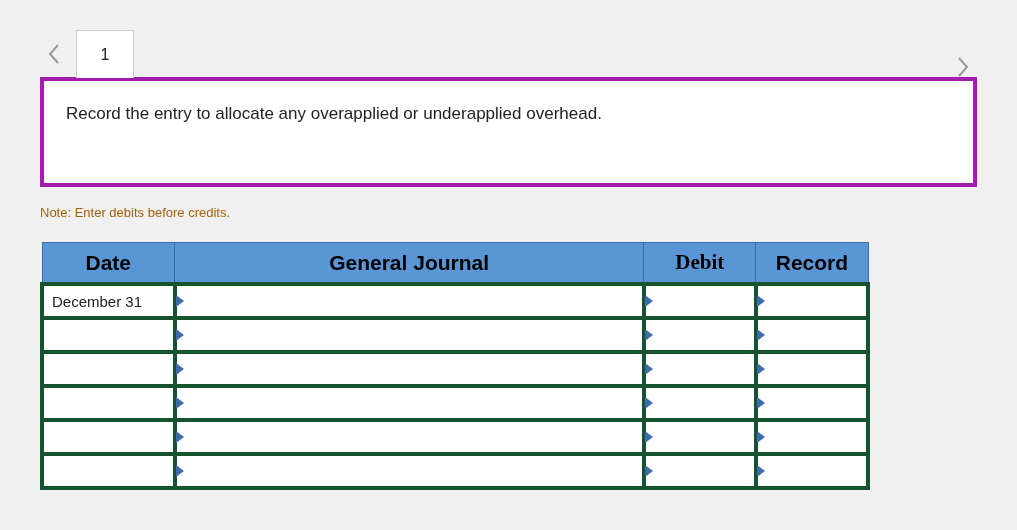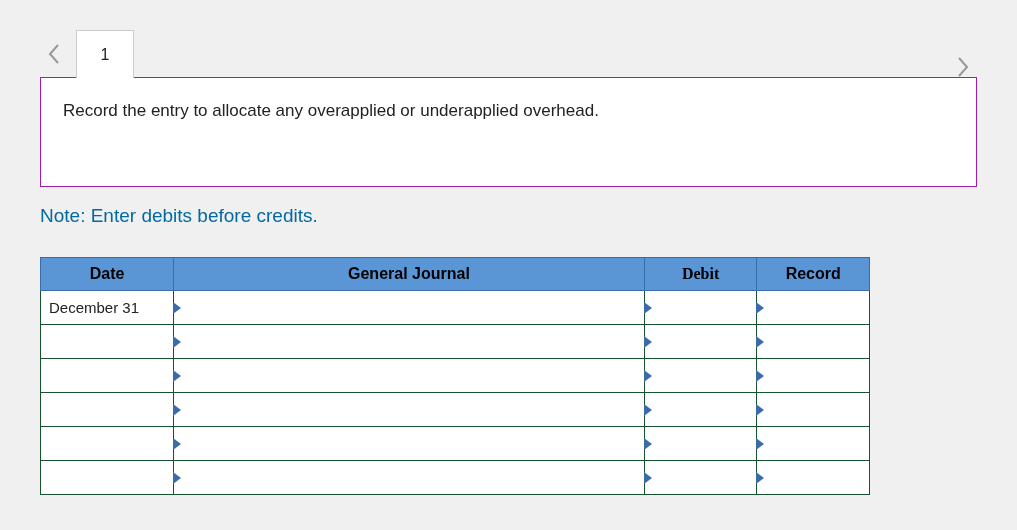--- a/index.html
+++ b/index.html
@@ -56,48 +56,48 @@
       display: flex;
       align-items: center;
       justify-content: center;
       font-size: 16px;
       margin-left: 8px;
       position: relative;
       z-index: 2;
     }
     .instruction-box {
       background: #fff;
-      border: 1px solid #a21caf;
+      border: 4px solid #a21caf;
       padding: 20px 22px;
       min-height: 110px;
       margin-top: -1px;
       font-size: 17px;
       line-height: 1.5;
     }
     .note {
-      color: #0369a1;
-      font-size: 19px;
+      color: #a16207;
+      font-size: 13px;
       margin-top: 18px;
-      margin-bottom: 30px;
+      margin-bottom: 22px;
     }
     .journal-table {
       border-collapse: collapse;
       width: 830px;
     }
     .journal-table th {
       background: #5a95d6;
       color: #000;
       font-weight: bold;
       border: 1px solid #3a6da8;
       padding: 7px 18px;
       text-align: center;
-      font-size: 16px;
+      font-size: 21px;
     }
     .journal-table td {
-      border: 1px solid #14532d;
+      border: 4px solid #14532d;
       background: #fff;
       height: 34px;
       padding: 4px 8px;
       font-size: 15px;
       position: relative;
     }
     .col-date { width: 130px; }
     .col-journal { width: 460px; }
     .col-debit { width: 110px; font-family: Liberation Serif, serif; }
     .col-credit { width: 110px; }

